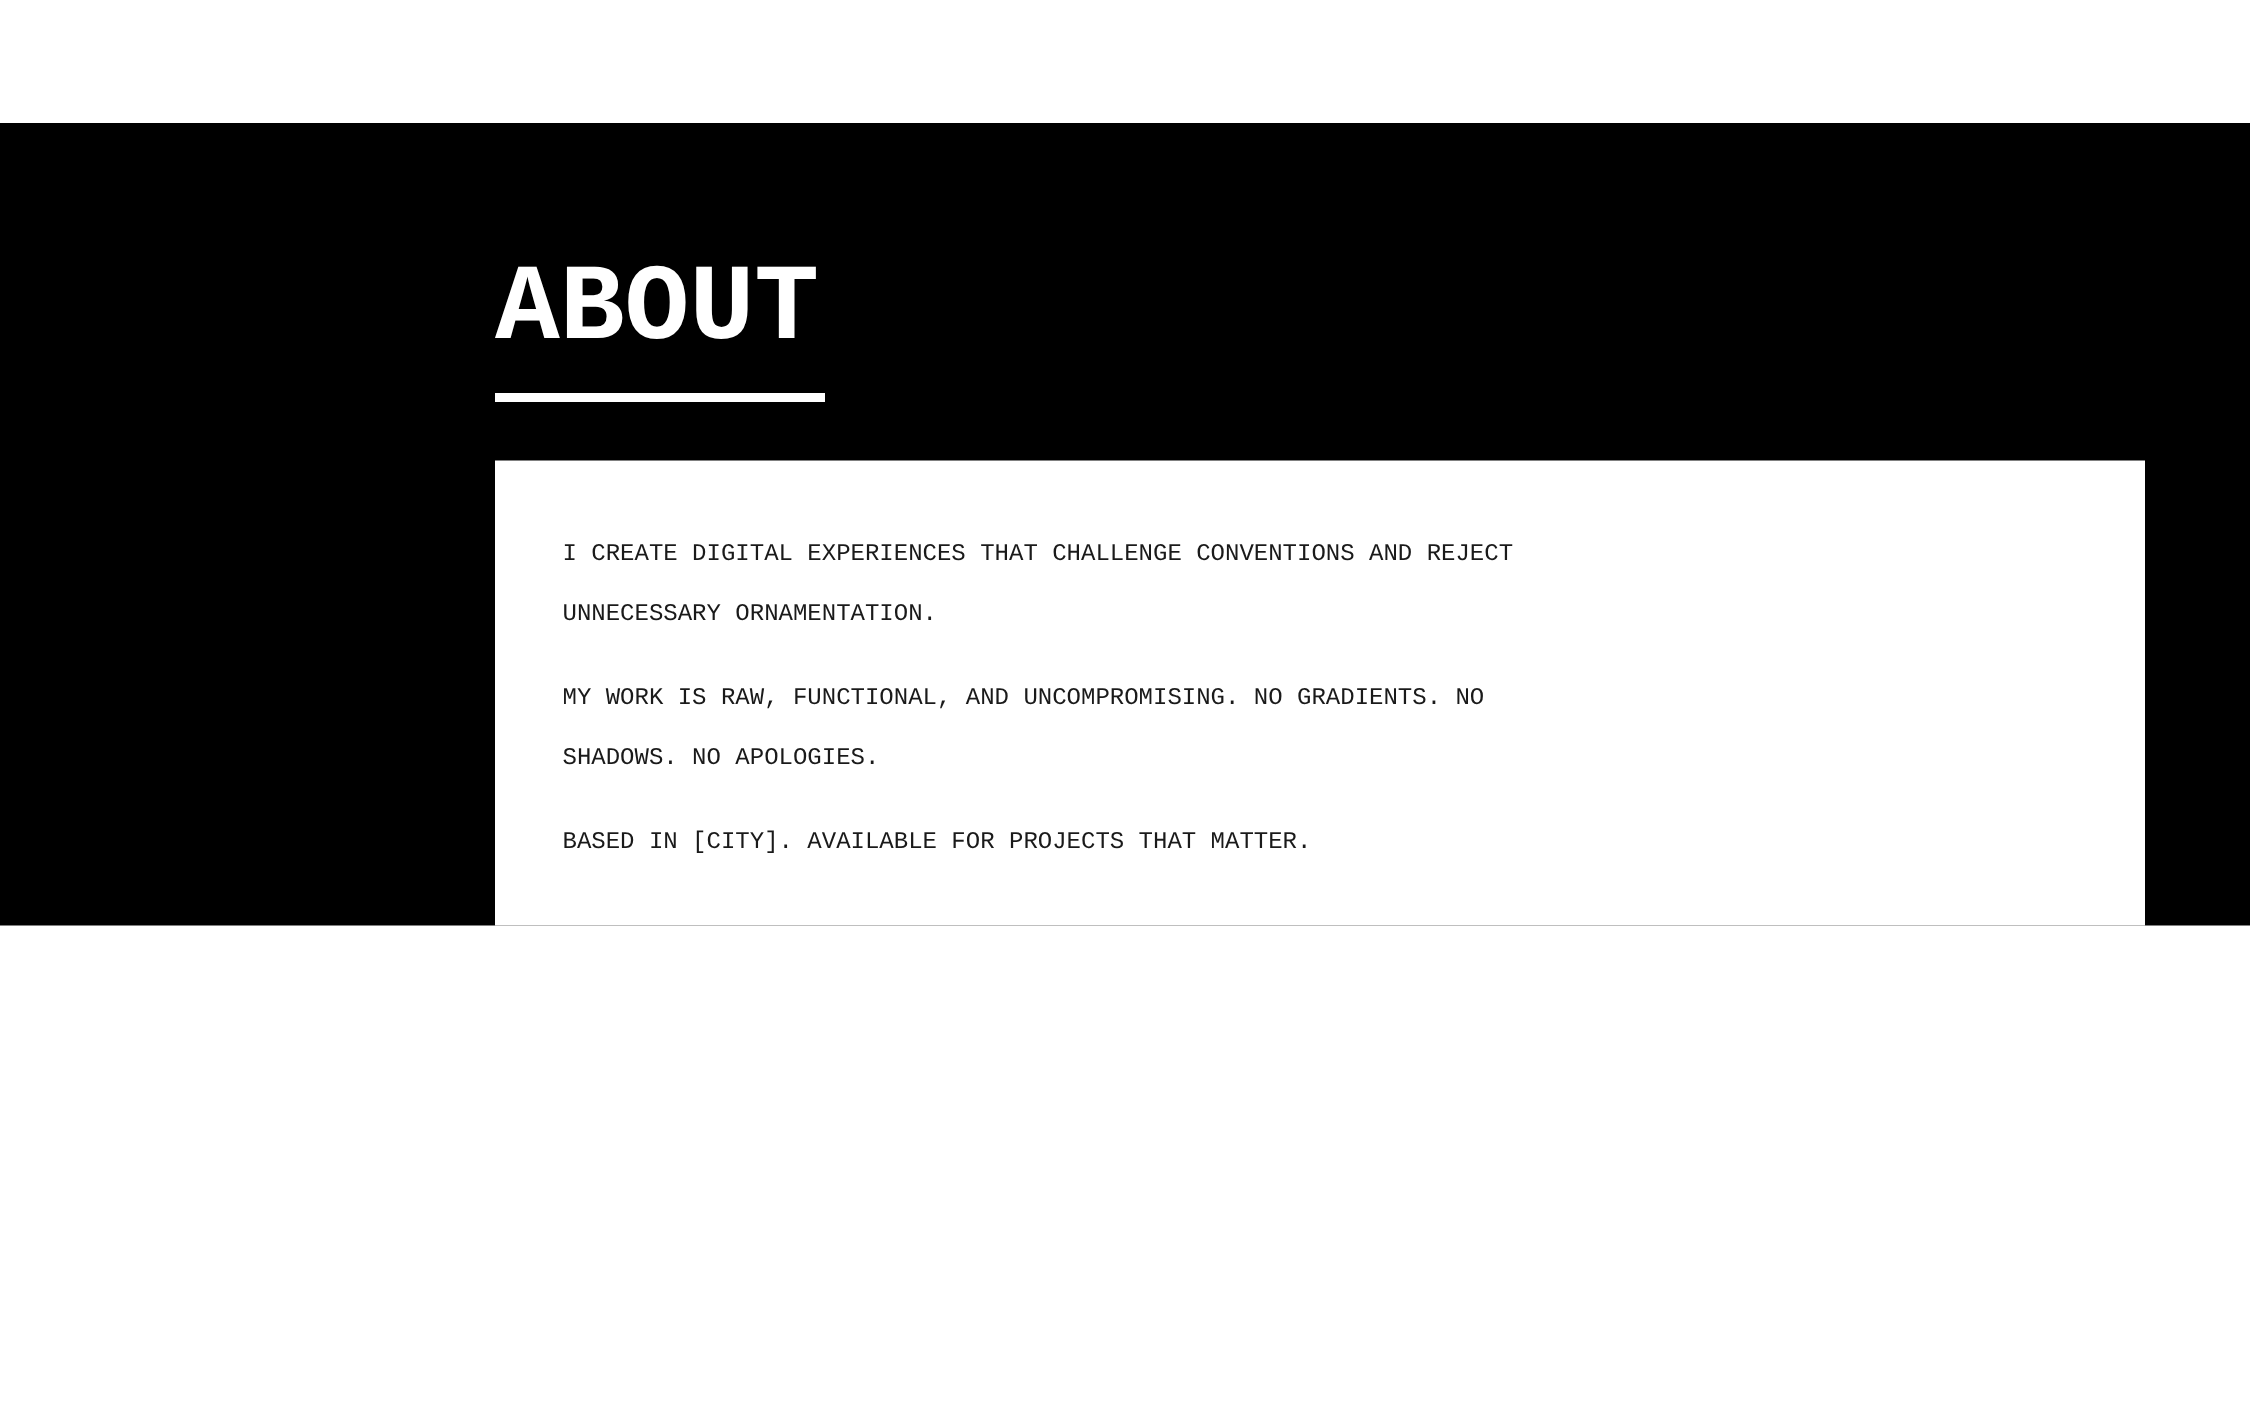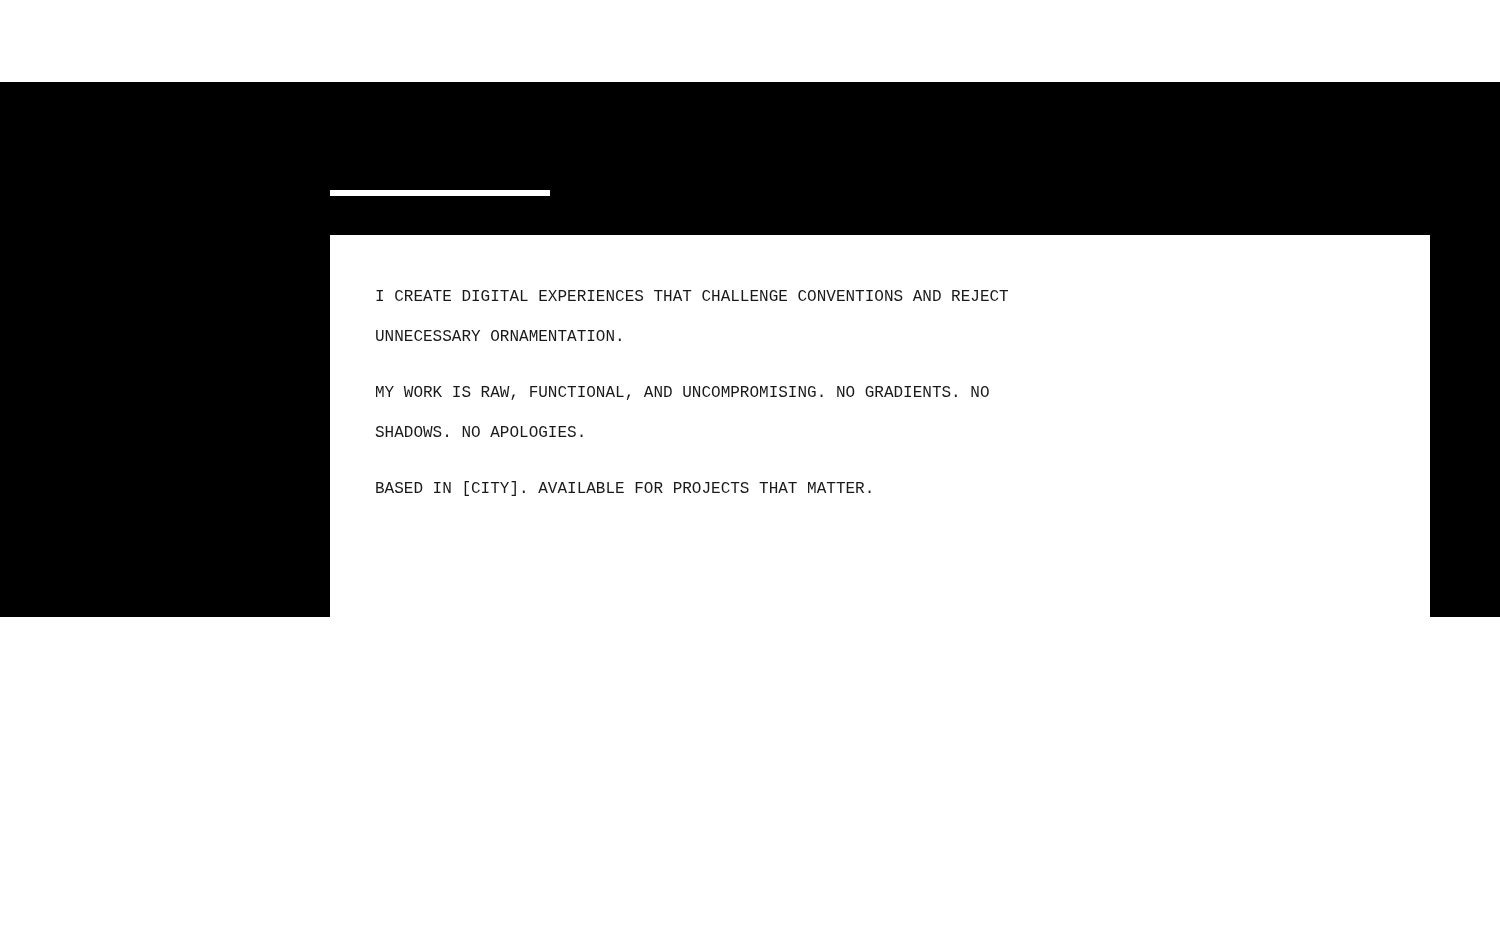--- a/index.html
+++ b/index.html
@@ -97,20 +97,21 @@
 </style>
 </head>
 <body>
 
 <div class="page">
 
   <div class="corner-mark"></div>
 
 
   <section class="about-section">
+    <h2 class="about-heading">ABOUT</h2>
     <div class="heading-underline"></div>
 
     <div class="about-card">
       <p>I CREATE DIGITAL EXPERIENCES THAT CHALLENGE CONVENTIONS AND REJECT
 UNNECESSARY ORNAMENTATION.</p>
       <p>MY WORK IS RAW, FUNCTIONAL, AND UNCOMPROMISING. NO GRADIENTS. NO
 SHADOWS. NO APOLOGIES.</p>
       <p>BASED IN [CITY]. AVAILABLE FOR PROJECTS THAT MATTER.</p>
     </div>
   </section>

